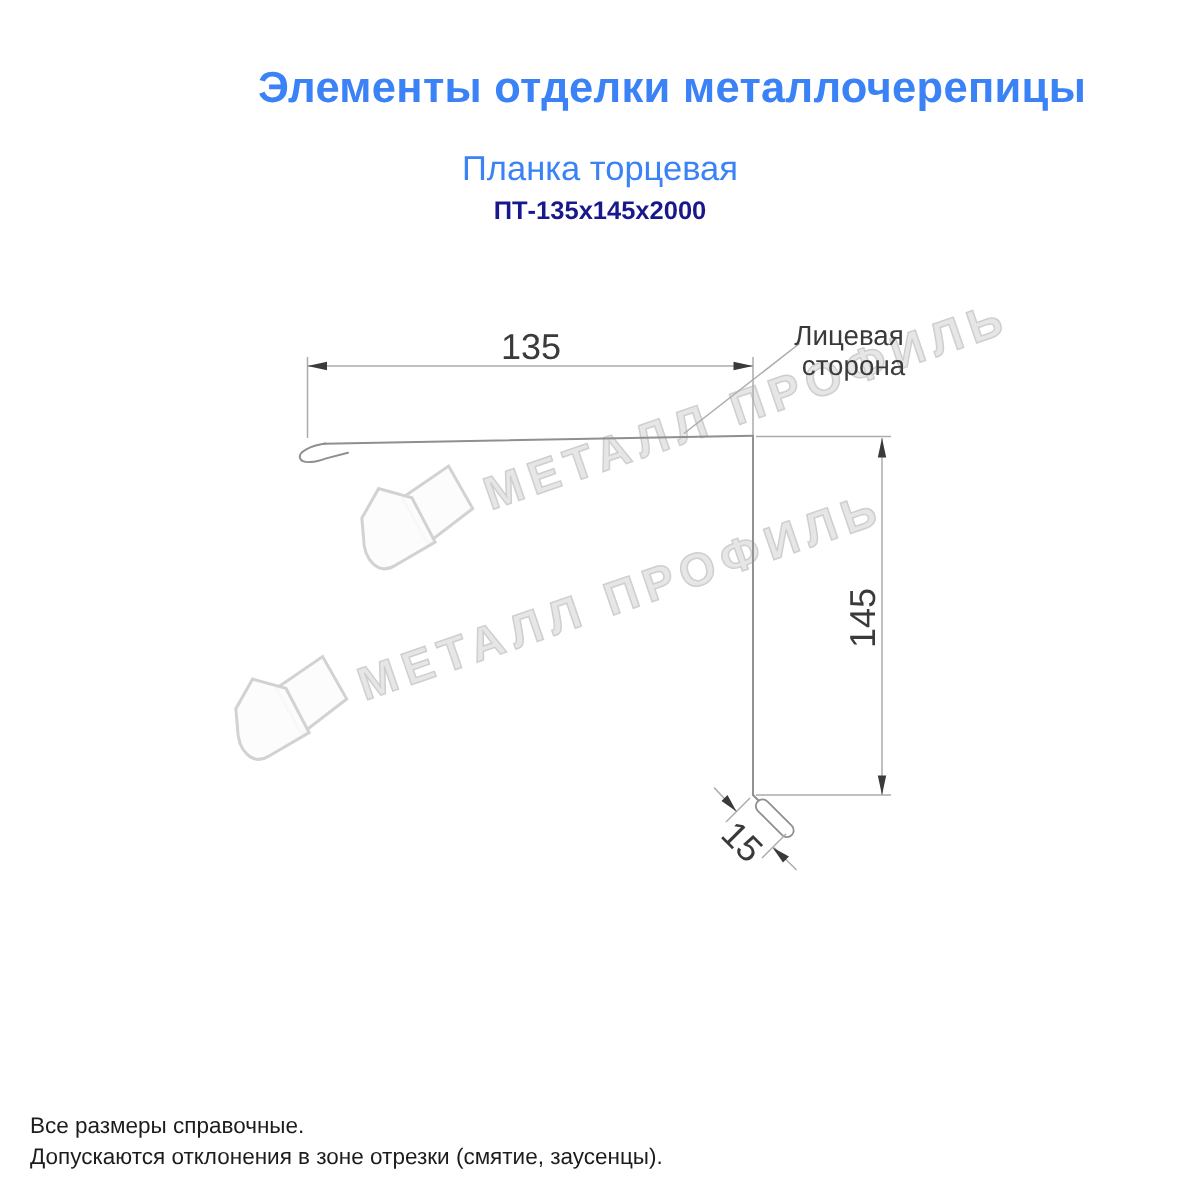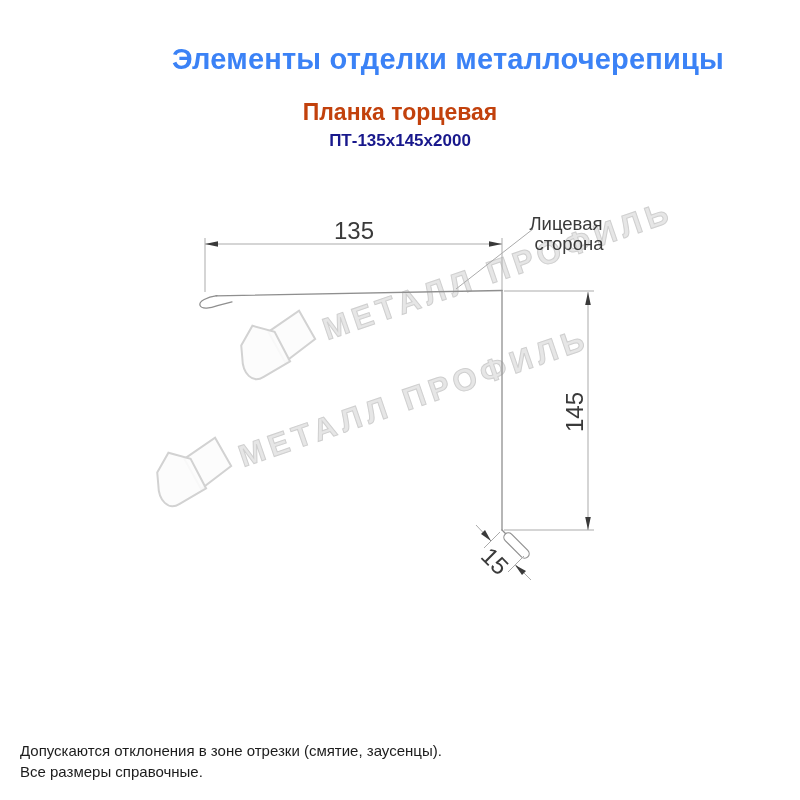--- a/index.html
+++ b/index.html
@@ -3,21 +3,21 @@
 <meta charset="utf-8">
 <style>
   html,body{margin:0;padding:0;background:#fff;}
   #page{
     position:relative;width:800px;height:800px;background:#ffffff;
     font-family:"Liberation Sans",sans-serif;overflow:hidden;
   }
   
   .hdr{position:absolute;left:0;width:800px;text-align:center;z-index:3;}
   #title{top:24px;font-size:29px;font-weight:bold;color:#3b82f6;letter-spacing:.2px;padding-left:48px;}
-  #product-name{top:99px;font-size:23px;font-weight:bold;color:#c2410c;}
+  #product-name{top:99px;font-size:23px;font-weight:normal;color:#3b82f6;}
   #product-code{top:131px;font-size:17px;font-weight:bold;color:#18188C;}
   
   .wm{
     position:absolute;display:flex;align-items:center;gap:9px;
     transform:rotate(-19deg);transform-origin:0 50%;z-index:1;pointer-events:none;
   }
   #wm1{left:236px;top:320px;}
   #wm2{left:152px;top:447px;}
   .wm-text{
     font-size:31px;font-weight:bold;letter-spacing:5px;white-space:nowrap;
@@ -106,17 +106,17 @@
     </g>
 
     <g>
       <line class="dimline" x1="533" y1="229" x2="456" y2="289"></line>
       <text class="lbl-txt" x="566" y="230" text-anchor="middle">Лицевая</text>
       <text class="lbl-txt" x="569" y="250" text-anchor="middle">сторона</text>
     </g>
   </svg>
 
   <div id="footer">
+    <div>Все размеры справочные.</div>
     <div>Допускаются отклонения в зоне отрезки (смятие, заусенцы).</div>
-    <div>Все размеры справочные.</div>
   </div>
 
 </div>
 
 </body></html>

